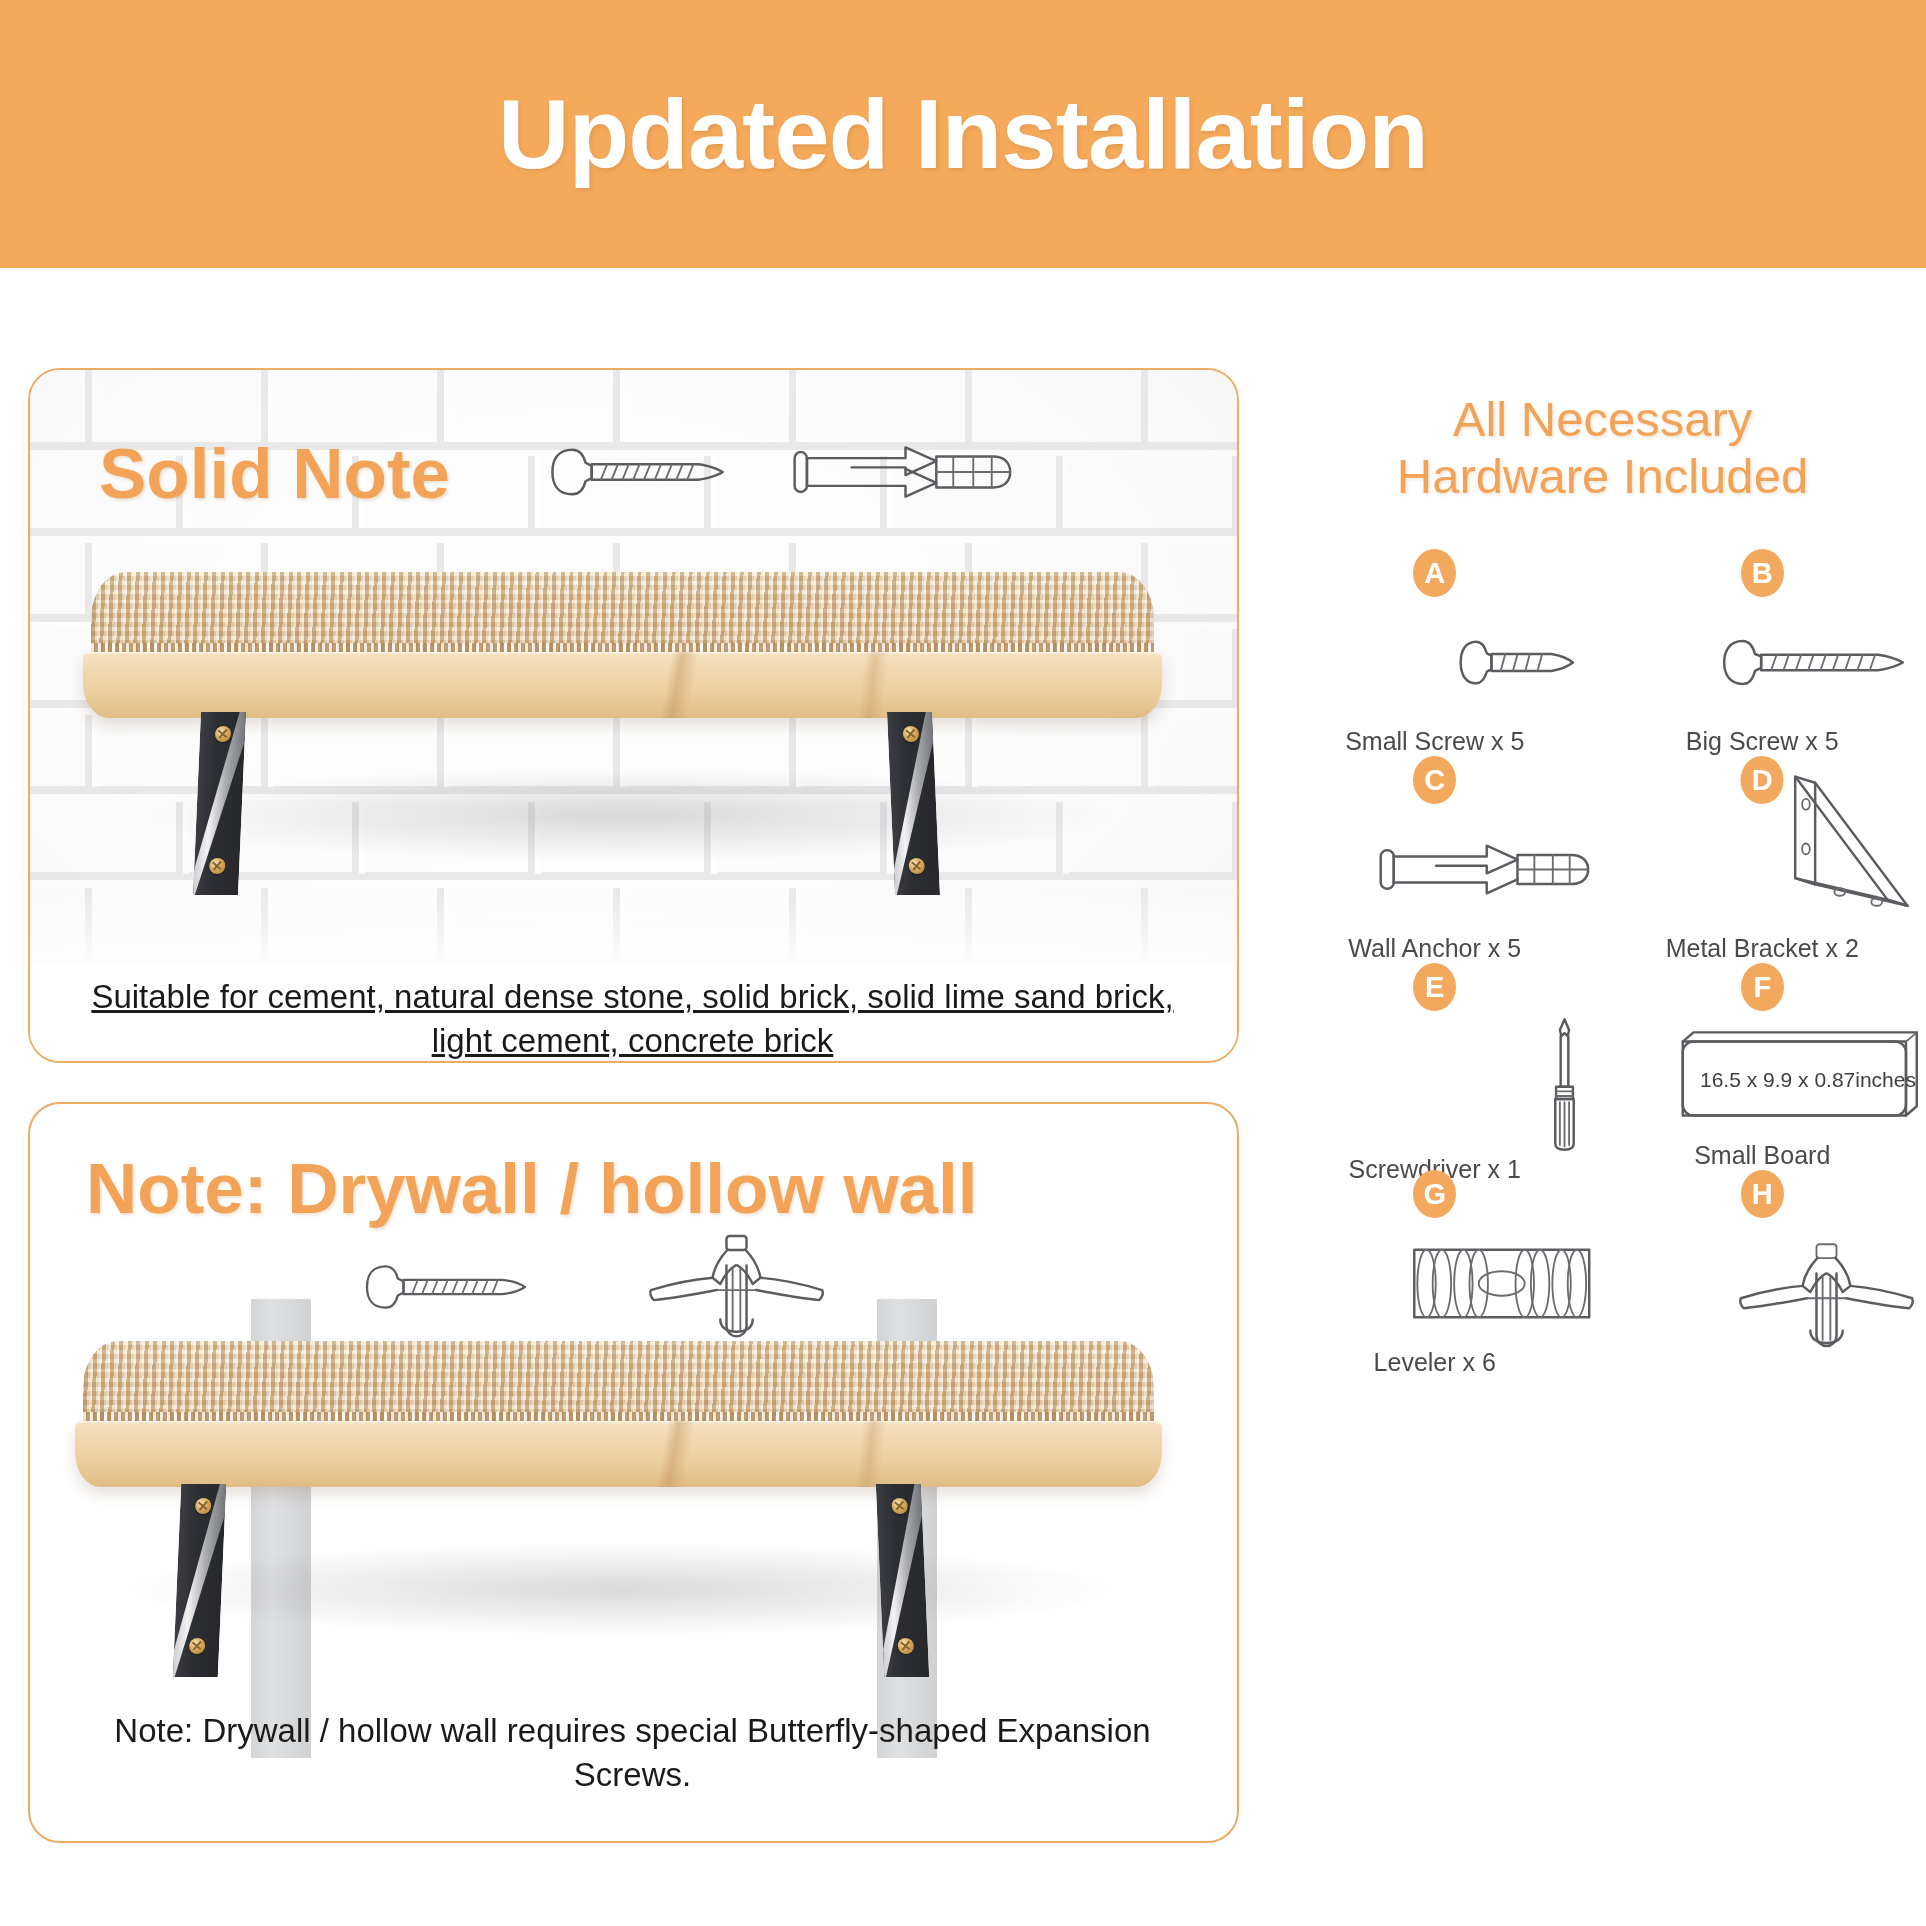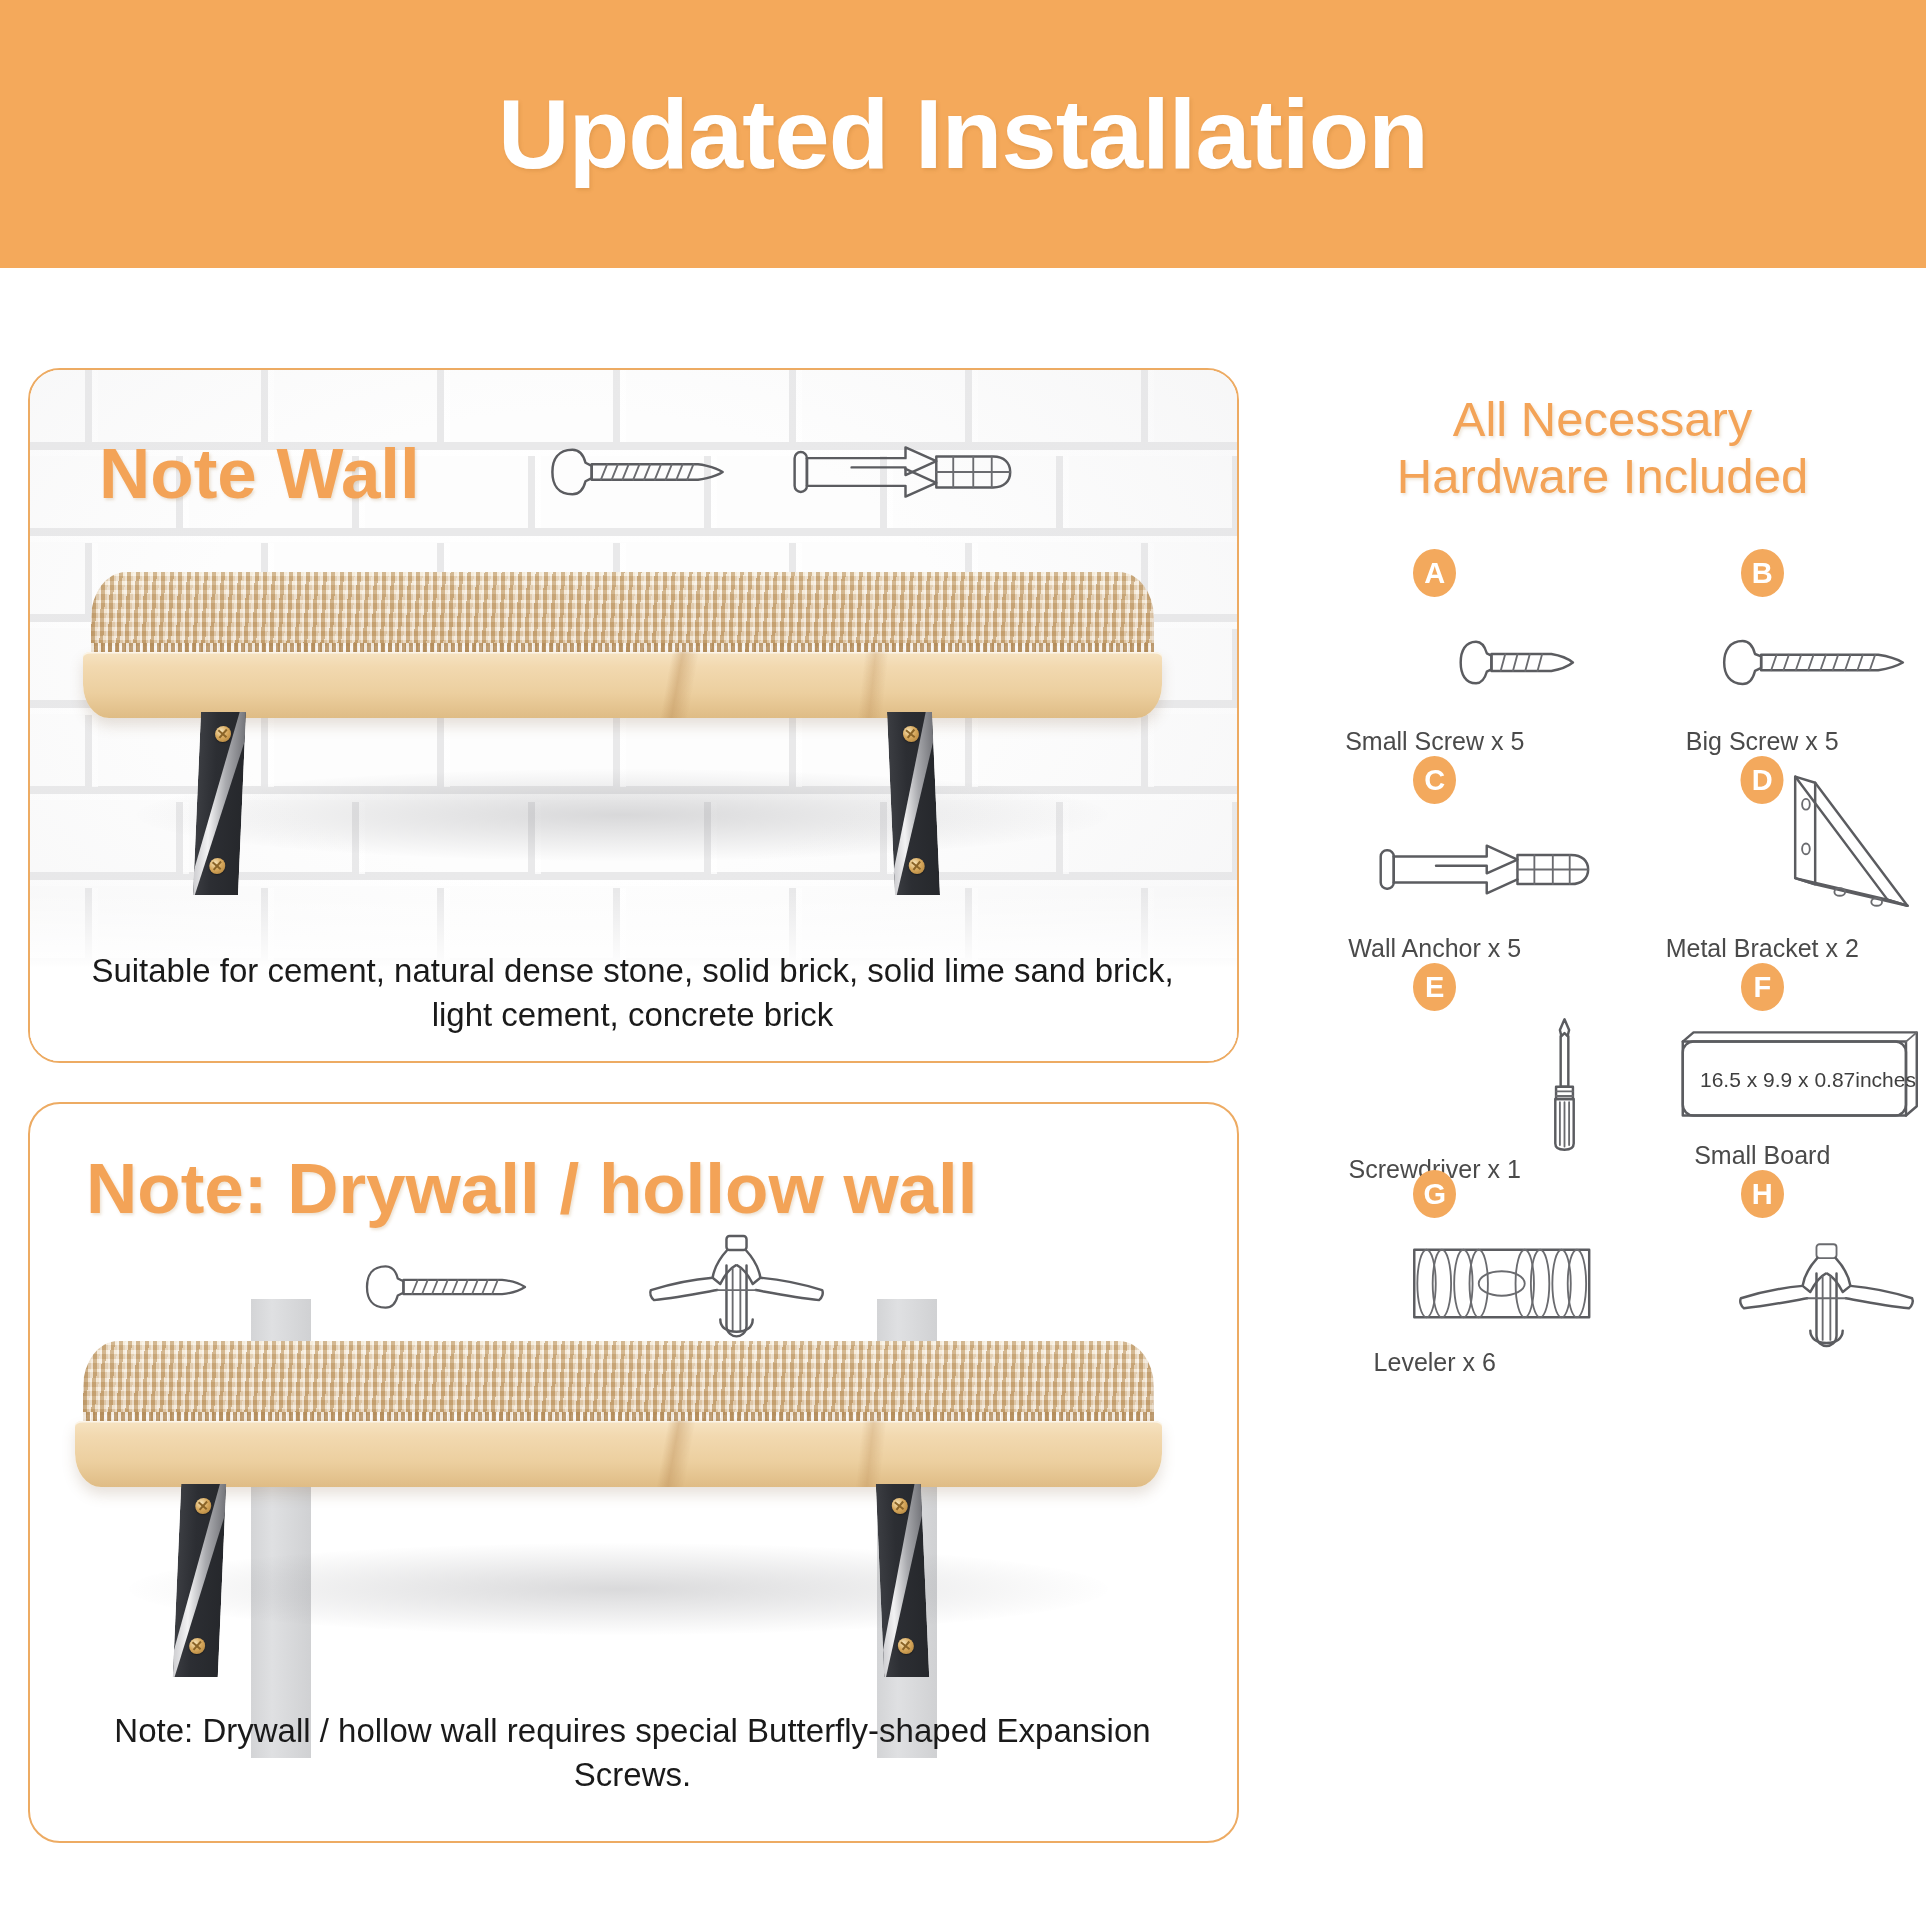--- a/index.html
+++ b/index.html
@@ -177,21 +177,21 @@
   }
 
   
   .caption {
     position: absolute;
     text-align: center;
     font-size: 33px;
     color: #1a1a1a;
     line-height: 1.32;
   }
-  .caption-solid { left: 66px; top: 949px; width: 1133px; }
+  .caption-solid { left: 66px; top: 975px; width: 1133px; text-decoration: underline; }
   .caption-dry   { left: 66px; top: 1709px; width: 1133px; }
 
   
   .hw-title {
     position: absolute;
     left: 1279px; top: 391px;
     width: 647px;
     text-align: center;
     font-size: 49px;
     font-weight: normal;
@@ -268,21 +268,21 @@
       <div class="brick-row" style="top:432px; transform:translateX(-85px);"></div>
       <div class="brick-row" style="top:518px; transform:translateX(0px);"></div>
       <div class="brick-row" style="top:604px; transform:translateX(-85px);"></div>
     </div>
     <div class="brick-vignette"></div>
 
     <div style="position:absolute;left:0;right:0;bottom:0;height:170px;background:linear-gradient(to bottom, rgba(255,255,255,0) 0%, #ffffff 46%);"></div>
   </div>
 </div>
 
-<div class="panel-heading heading-solid">Note Wall</div>
+<div class="panel-heading heading-solid">Solid Note</div>
 
 <div class="head-icons head-icons-solid">
 
   <span>
     <svg width="208" height="62" viewBox="0 0 270 80">
       <path class="ln" d="M33 11 C14 11 7 24 7 40 C7 56 14 69 33 69 C43 69 48 60 50 52 L58 48 L58 32 L50 28 C48 20 43 11 33 11 Z"></path>
       <path class="ln" d="M58 30 L196 30 C196 30 216 32 228 40 C216 48 196 50 196 50 L58 50 Z"></path>
       <g class="ln-thin">
         <path d="M78 30 L70 50"></path>
           <path d="M92 30 L84 50"></path>

